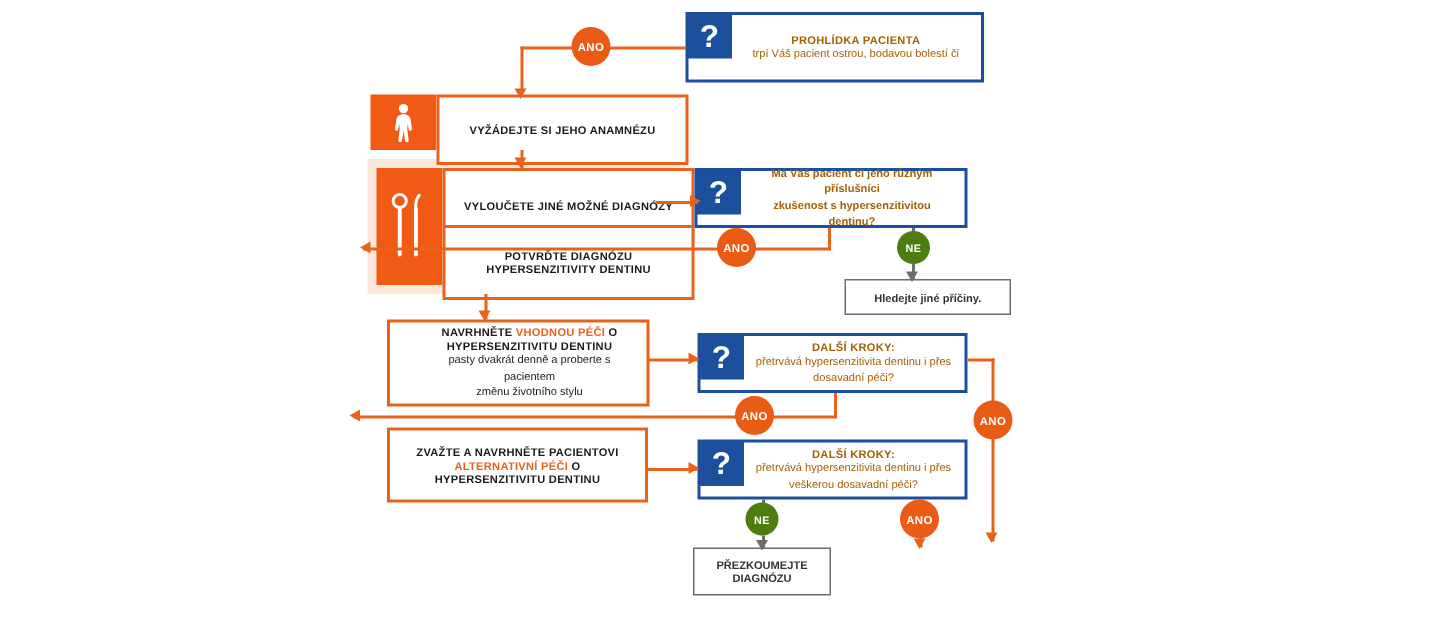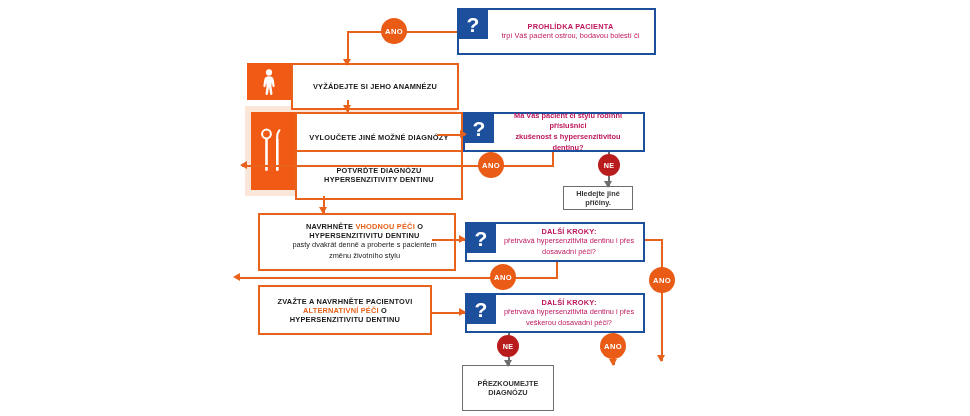--- a/index.html
+++ b/index.html
@@ -22,21 +22,21 @@
   }
   .q-icon{
     position:absolute;left:-1px;top:-1px;
     width:30px;height:30px;
     background:#1c4f9c;
     color:#ffffff;
     font-weight:bold;font-size:21px;
     display:flex;align-items:center;justify-content:center;
     line-height:1;
   }
-  .q-text{width:100%;text-align:center;color:#be185d;}
+  .q-text{width:100%;text-align:center;color:#a16207;}
   .q-title{font-weight:bold;font-size:7.4px;letter-spacing:.2px;}
   .q-sub{font-size:7.4px;line-height:1.45;}
 
   .o-box{
     border:2px solid #e8621c;
     background:#ffffff;
     display:flex;align-items:center;justify-content:center;
     text-align:center;
     color:#1a1a1a;
     font-weight:bold;
@@ -65,21 +65,21 @@
   .band{position:absolute;background:#fbe7da;}
 
   
   .badge{
     position:absolute;border-radius:50%;
     display:flex;align-items:center;justify-content:center;
     color:#ffffff;font-weight:bold;font-size:7.6px;letter-spacing:.3px;
     z-index:6;
   }
   .badge.ano{background:#ea5b16;width:26px;height:26px;}
-  .badge.ne{background:#b91c1c;width:22px;height:22px;font-size:7.2px;}
+  .badge.ne{background:#4d7c0f;width:22px;height:22px;font-size:7.2px;}
 
   
   .ln{position:absolute;z-index:1;}
   .ln.h{height:2px;background:#e8621c;}
   .ln.v{width:2px;background:#e8621c;}
   .ln.vg{width:1.6px;background:#6d6d6d;}
 
   .arw{position:absolute;width:0;height:0;z-index:2;}
   .arw.down{border-left:4.5px solid transparent;border-right:4.5px solid transparent;border-top:7px solid #e8621c;}
   .arw.left{border-top:4.5px solid transparent;border-bottom:4.5px solid transparent;border-right:7px solid #e8621c;}
@@ -184,33 +184,33 @@
     </div>
     <div class="o-box" style="position:absolute;left:44px;top:38px;width:152px;height:40px;flex-direction:column;">
       <span>POTVRĎTE DIAGNÓZU</span>
       <span>HYPERSENZITIVITY DENTINU</span>
     </div>
   </div>
 
   <div class="node q-box" style="left:463px;top:112px;width:182px;height:40px;">
     <div class="q-icon">?</div>
     <div class="q-text">
-      <div class="q-sub" style="font-weight:bold;">Má Váš pacient či stylu rodinní příslušníci</div>
+      <div class="q-sub" style="font-weight:bold;">Má Váš pacient či jeho různým příslušníci</div>
       <div class="q-sub" style="font-weight:bold;">zkušenost s hypersenzitivitou dentinu?</div>
     </div>
   </div>
 
   <div class="badge ano" style="left:478px;top:152px;">ANO</div>
   <div class="badge ne" style="left:598px;top:154px;">NE</div>
 
-  <div class="node grey-box" style="left:563px;top:186px;width:70px;height:24px;">
+  <div class="node grey-box" style="left:563px;top:186px;width:111px;height:24px;">
     <span>Hledejte jiné příčiny.</span>
   </div>
 
-  <div class="node o-box" style="left:258px;top:213px;width:198px;height:58px;flex-direction:column;padding-left:21px;">
+  <div class="node o-box" style="left:258px;top:213px;width:175px;height:58px;flex-direction:column;padding-left:21px;">
     <span><span>NAVRHNĚTE </span><span class="hl">VHODNOU PÉČI</span><span> O</span></span>
     <span>HYPERSENZITIVITU DENTINU</span>
     <span class="sub">pasty dvakrát denně a proberte s pacientem</span>
     <span class="sub">změnu životního stylu</span>
   </div>
 
   <div class="node o-box" style="left:258px;top:285px;width:174px;height:50px;flex-direction:column;justify-content:center;">
     <span>ZVAŽTE A NAVRHNĚTE PACIENTOVI</span>
     <span><span class="hl">ALTERNATIVNÍ PÉČI</span><span> O</span></span>
     <span>HYPERSENZITIVITU DENTINU</span>
@@ -233,19 +233,19 @@
     <div class="q-text">
       <div class="q-title">DALŠÍ KROKY:</div>
       <div class="q-sub">přetrvává hypersenzitivita dentinu i přes</div>
       <div class="q-sub">veškerou dosavadní péči?</div>
     </div>
   </div>
 
   <div class="badge ne" style="left:497px;top:335px;">NE</div>
   <div class="badge ano" style="left:600px;top:333px;">ANO</div>
 
-  <div class="node grey-box" style="left:462px;top:365px;width:92px;height:46px;flex-direction:column;">
+  <div class="node grey-box" style="left:462px;top:365px;width:92px;height:32px;flex-direction:column;">
     <span>PŘEZKOUMEJTE</span>
     <span>DIAGNÓZU</span>
   </div>
 
 
 </div>
 
 </body></html>

